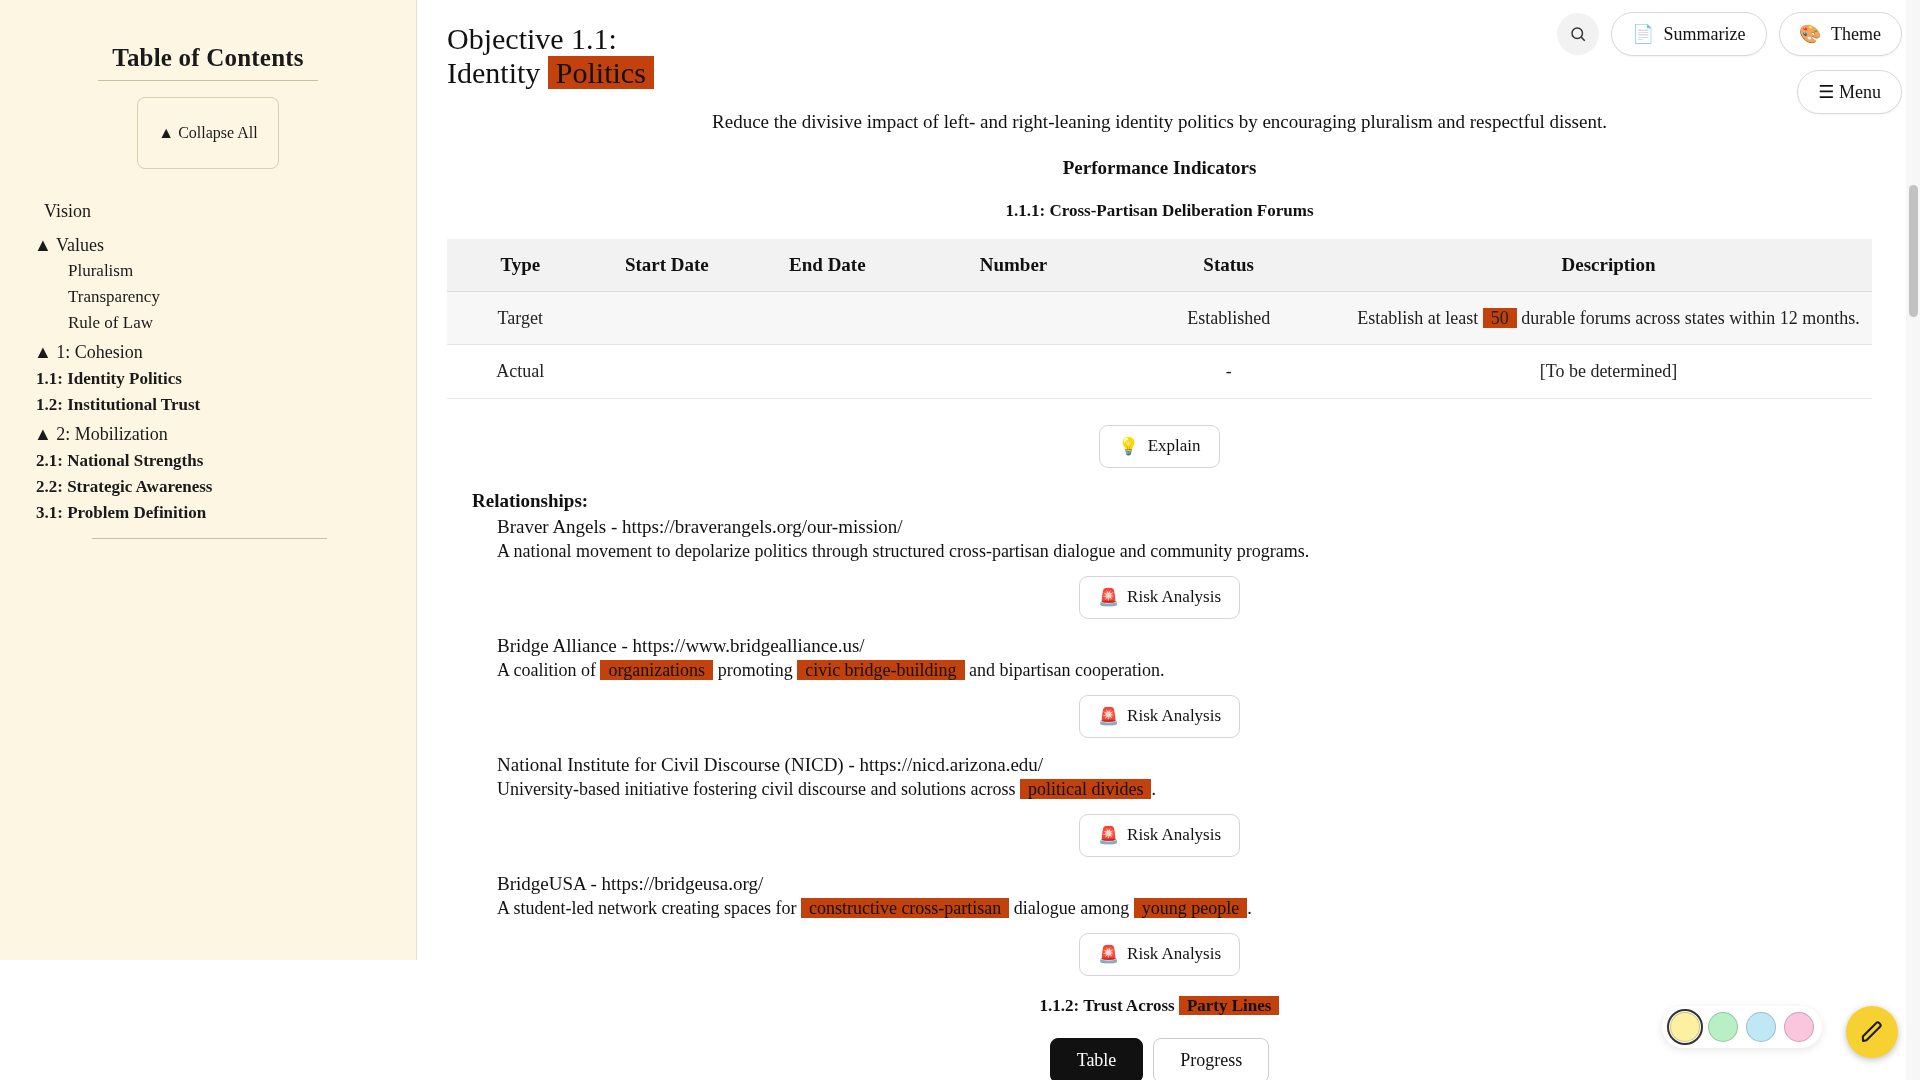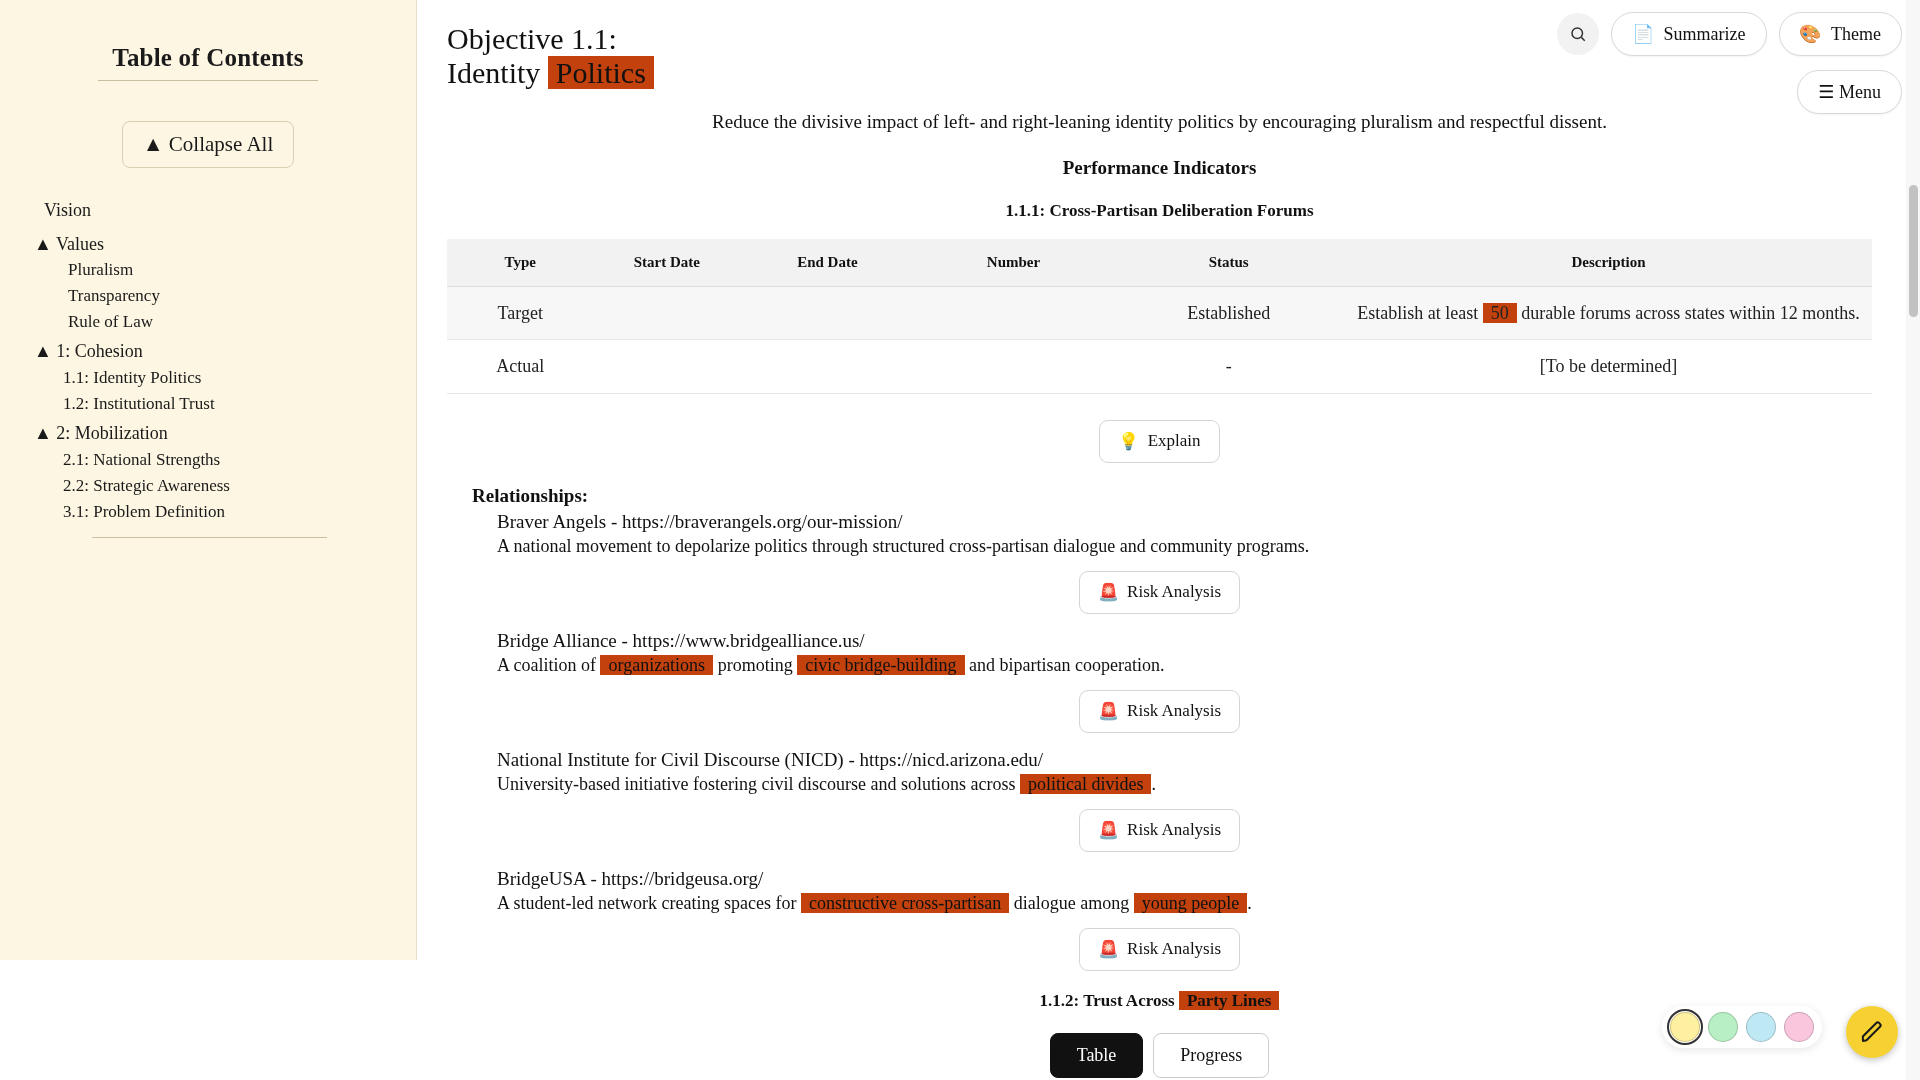--- a/index.html
+++ b/index.html
@@ -27,27 +27,27 @@
     color: #1a1a1a;
     padding-top: 44px;
     letter-spacing: .2px;
   }
   #toc-rule {
     width: 220px; height: 1px; background: #c9bfa2;
     margin: 8px auto 0 auto;
   }
   #collapse-all {
     display: block;
-    margin: 40px auto 0 auto;
+    margin: 16px auto 0 auto;
     background: #fdf6e3;
     border: 1px solid #d8ceb2;
     border-radius: 8px;
-    padding: 10px 20px;
+    padding: 26px 20px;
     font-family: "Liberation Serif", serif;
-    font-size: 21px;
+    font-size: 16px;
     color: #1a1a1a;
     cursor: pointer;
   }
   .toc-list { margin-top: 26px; }
   .toc-top {
     font-size: 18px;
     color: #1a1a1a;
     padding: 6px 0 6px 44px;
     cursor: pointer;
     line-height: 1.2;
@@ -59,21 +59,21 @@
     cursor: pointer;
     line-height: 1.2;
   }
   .toc-child {
     font-size: 17px;
     color: #1a1a1a;
     padding: 2px 0 2px 68px;
     cursor: pointer;
     line-height: 1.3;
   }
-  .toc-child.indent-deep { padding-left: 63px; }
+  .toc-child.indent-deep { padding-left: 36px; font-weight: bold; }
   #toc-bottom-rule {
     width: 235px; height: 1px; background: #c9bfa2;
     margin: 12px 0 0 92px;
   }
 
   
   #main {
     position: absolute; left: 417px; top: 0;
     width: 1503px; height: 1080px;
     background: #fff;
@@ -118,21 +118,21 @@
   }
 
   table.pi {
     margin-top: 18px;
     width: 1425px;
     border-collapse: collapse;
     table-layout: fixed;
   }
   table.pi thead th {
     background: #f2f2f2;
-    font-size: 15px;
+    font-size: 19px;
     font-weight: bold;
     color: #111;
     padding: 15px 8px;
     text-align: center;
     border-bottom: 1px solid #ddd;
   }
   table.pi tbody td {
     font-size: 18px;
     color: #222;
     padding: 14px 10px;

